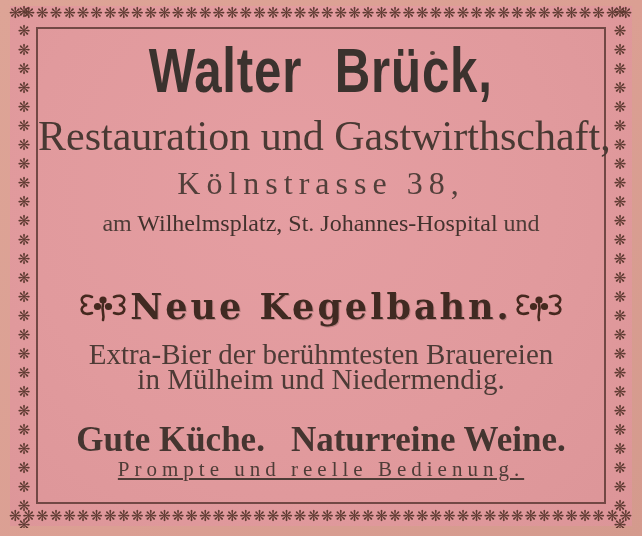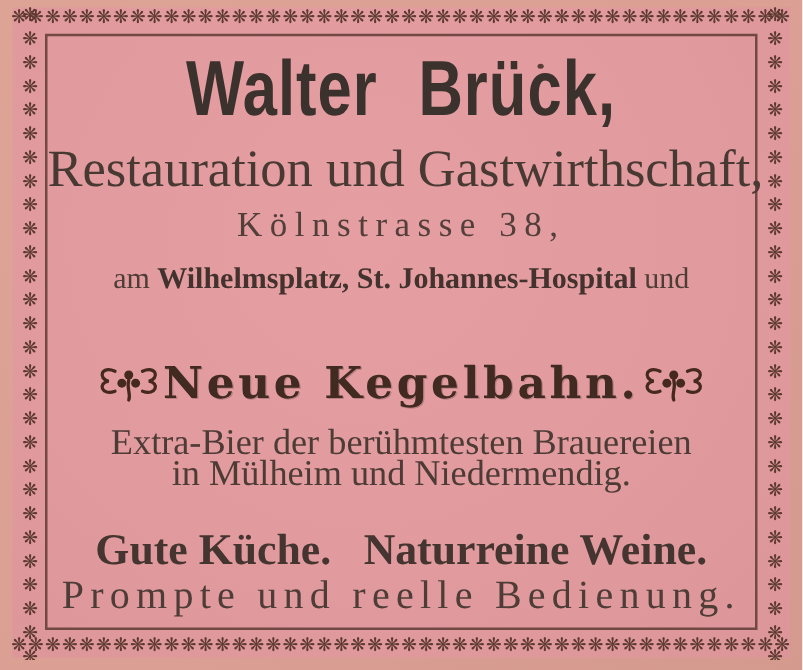--- a/index.html
+++ b/index.html
@@ -67,25 +67,25 @@
   .title-inner {
     font-family: "Liberation Sans", sans-serif;
     font-weight: 700;
     font-size: 60px;
     letter-spacing: 1px;
     word-spacing: 22px;
     transform: scale(0.82, 1.04);
     white-space: nowrap;
   }
   .business { top: 112px; font-size: 42px; color: #493933; white-space: nowrap; }
-  .address  { top: 165px; font-size: 28px; letter-spacing: 6px; color: #523f3a; white-space: nowrap; }
+  .address  { top: 165px; font-size: 32px; letter-spacing: 6px; color: #523f3a; white-space: nowrap; }
   .loc      { font-size: 24px; color: #4e3c37; white-space: nowrap; }
   .loc1 { top: 210px; }
   .loc2 { top: 242px; }
-  .loc b { font-weight: 700; color: #43322d; }
+  .loc b { font-weight: 400; color: #43322d; }
   .feature-row {
     position: absolute;
     left: 38px; right: 38px; top: 283px; height: 46px;
     display: flex; align-items: center; justify-content: center;
   }
   .feature-text {
     font-family: "DejaVu Serif", serif;
     font-weight: 700;
     font-size: 35px;
     letter-spacing: 3px;
@@ -95,21 +95,21 @@
   }
   .fleuron { display: inline-block; width: 54px; height: 34px; }
   .beer { font-size: 29px; color: #4d3b36; white-space: nowrap; }
   .beer1 { top: 338px; text-align: center; }
   .beer2 { top: 363px; }
   .kitchen-row {
     top: 420px; font-size: 35px; font-weight: 700; color: #453530;
     white-space: nowrap;
   }
   .kitchen-row .gap { display: inline-block; width: 26px; }
-  .service { top: 457px; font-size: 32px; letter-spacing: 5px; color: #4e3c37; white-space: nowrap; }
+  .service { top: 457px; font-size: 21px; letter-spacing: 5px; color: #4e3c37; white-space: nowrap; text-decoration: underline; }
   .speck {
     position: absolute;
     left: 430px; top: 51px;
     width: 5px; height: 4px;
     border-radius: 50%;
     background: #5a3f38;
   }
 </style>
 </head>
 <body>

